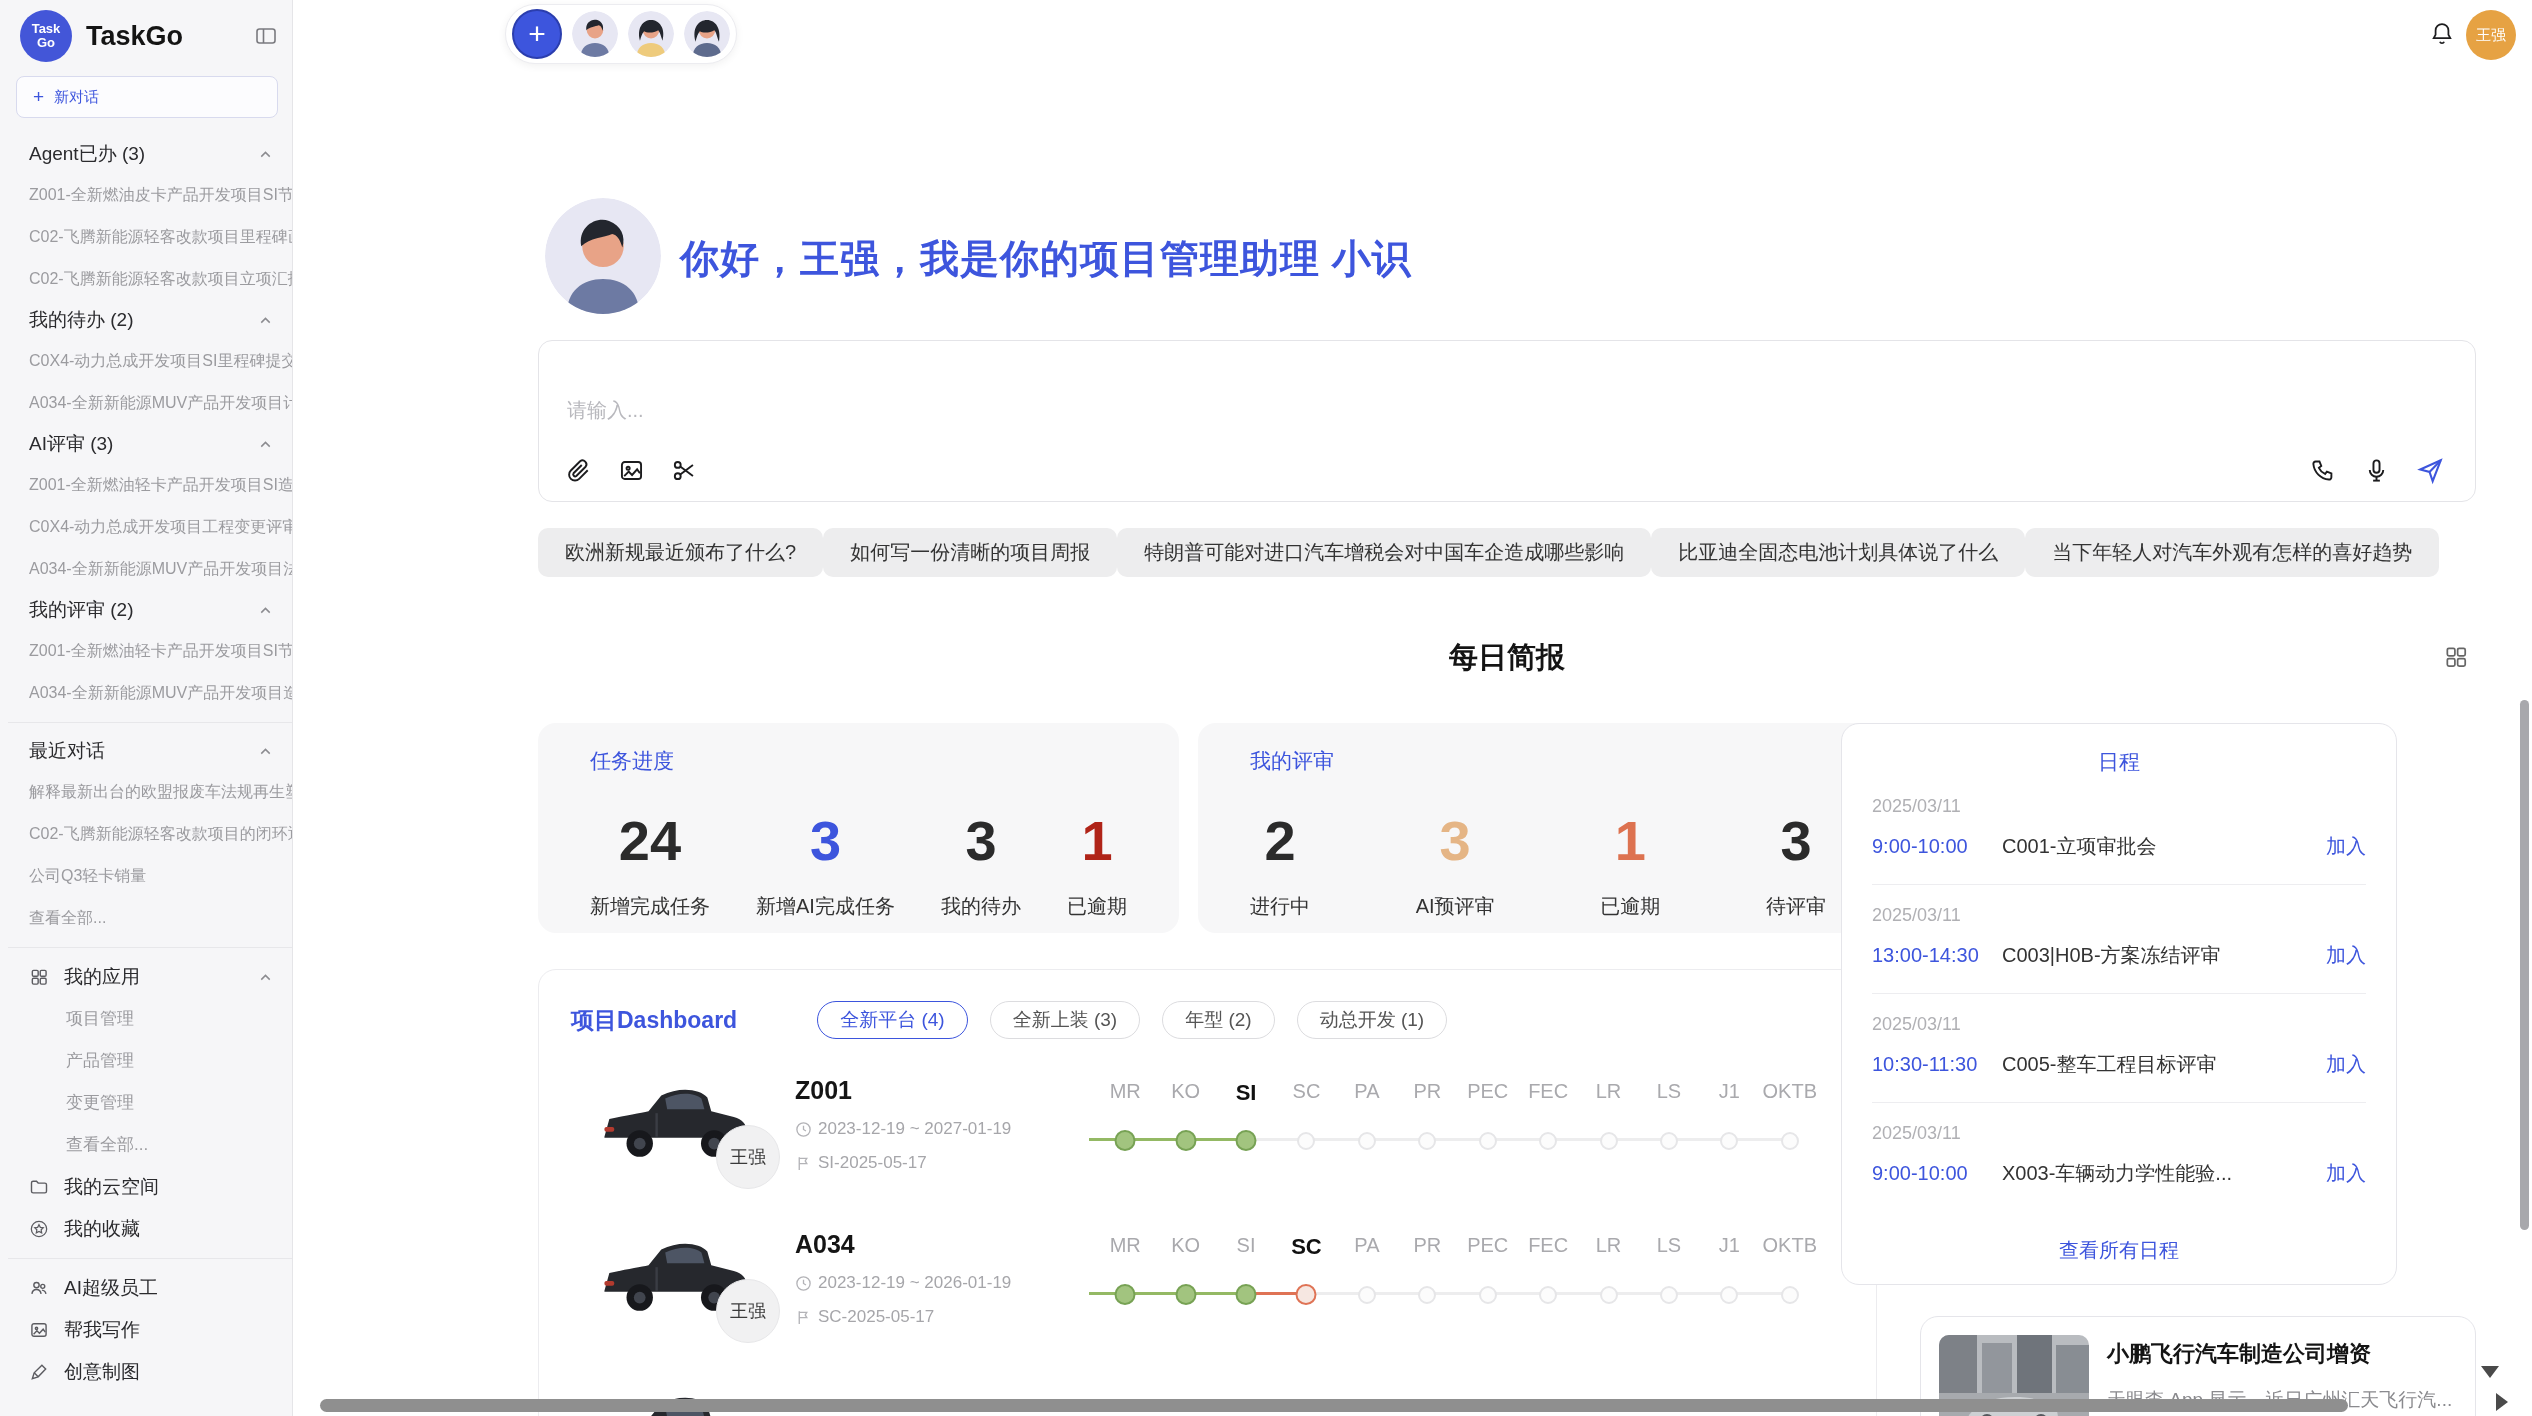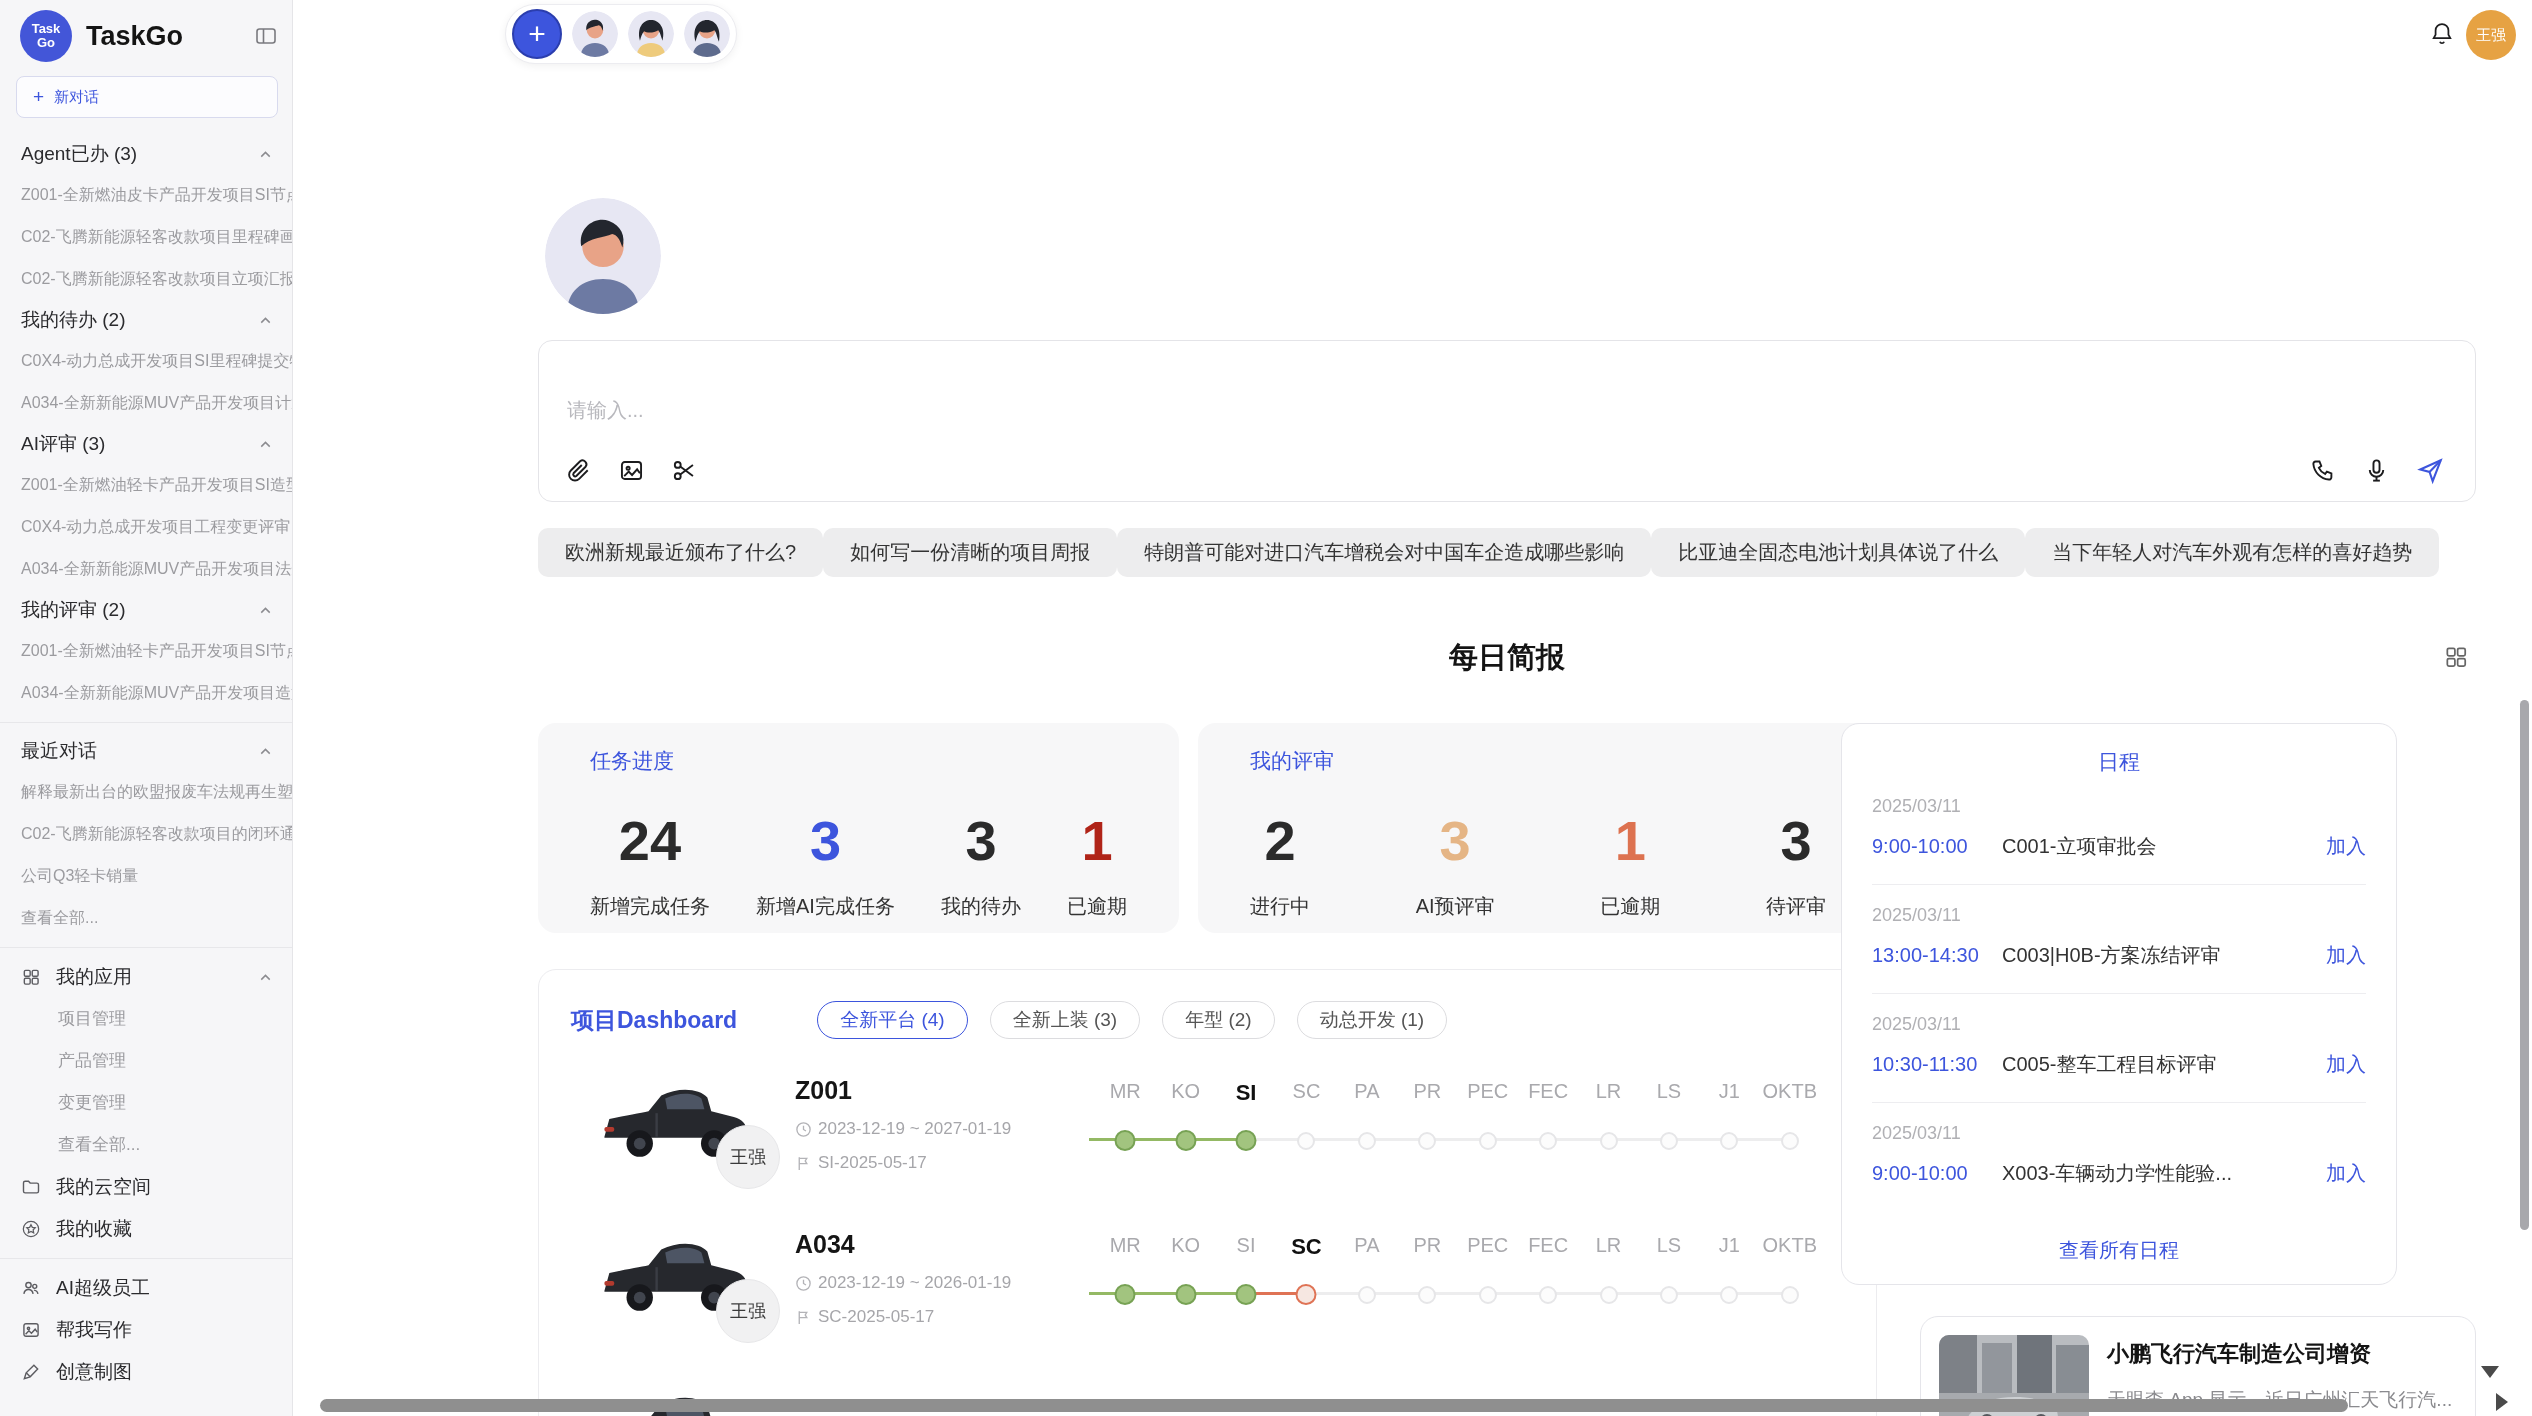--- a/index.html
+++ b/index.html
@@ -9,21 +9,21 @@
   .sidebar{position:absolute;left:0;top:0;width:293px;height:1416px;background:#f6f6f8;
            border-right:1px solid #e5e5e8;overflow:hidden;box-sizing:border-box;padding:0 0 0 0;}
   .sb-top{display:flex;align-items:center;padding:10px 14px 6px 20px;}
   .logo-circle{width:52px;height:52px;border-radius:50%;background:#4356d8;color:#fff;display:flex;
                flex-direction:column;align-items:center;justify-content:center;font-size:13px;line-height:14px;font-weight:600;}
   .app-title{font-size:27px;font-weight:700;color:#141414;margin-left:14px;flex:1;}
   .panel-ic{color:#7a7a7f;cursor:pointer}
   .new-chat{margin:8px 14px 10px 16px;height:40px;border:1px solid #d8daee;border-radius:8px;background:#fcfcfe;
             display:flex;align-items:center;padding:0 16px;color:#3d55dd;font-size:15px;cursor:pointer;}
   .new-chat .plus{font-size:19px;margin-right:10px;font-weight:400;}
-  .sb-scroll{padding:6px 0 0 0;}
+  .sb-scroll{padding:6px 0 0 8px;}
   .sb-header{display:flex;align-items:center;height:40px;padding:0 18px 0 21px;font-size:19px;font-weight:500;color:#2b2b2e;}
   .sb-header-label{flex:1;}
   .chev{color:#8b8b90;display:flex;}
   .sb-item{height:42px;line-height:42px;padding-left:21px;font-size:16px;color:#9b9b9f;white-space:nowrap;
            overflow:hidden;cursor:pointer;}
   .sb-item.sub{padding-left:58px;font-size:17px;}
   .sb-divider{border-top:1px solid #e7e7ea;margin:8px 0;}
   .sb-link{display:flex;align-items:center;height:42px;padding-left:21px;font-size:19px;color:#2b2b2e;cursor:pointer;}
   .sb-link .ic{color:#5c5c61;margin-right:15px;display:flex;}
   
@@ -322,20 +322,21 @@
   <div class="user-avatar">王强</div>
 
   <div class="greet-avatar" id="greet-av">
       <svg viewBox="0 0 48 48">
         <circle cx="24" cy="24" r="24" fill="#e7e7f3"></circle>
         <path d="M9 48c0-9.5 6.5-14.5 15-14.5S39 38.5 39 48z" fill="#6d7aa3"></path>
         <circle cx="24" cy="20" r="8.6" fill="#e8a387"></circle>
         <path d="M15 20c-1.5-8 6-12.5 11.5-10.5 5 1.8 7 6.5 5.5 11-1-3.4-2.2-5.3-4.2-5.6-3.4 1.4-9.2 1.6-12.8 5.1z" fill="#23262e"></path>
       </svg>
     </div>
+  <div class="greet-text">你好，王强，我是你的项目管理助理 小识</div>
 
   <div class="composer">
     <textarea placeholder="请输入..." style=""></textarea>
     <div class="composer-bar">
       <div class="c-icons">
         <span class="icon-btn">
           <svg width="27" height="27" viewBox="0 0 24 24" fill="none" stroke="currentColor" stroke-width="1.7">
               <path d="M20.2 11.8l-7.6 7.6a5.2 5.2 0 0 1-7.4-7.4l8.2-8.2a3.5 3.5 0 0 1 4.9 4.9l-8.2 8.2a1.8 1.8 0 0 1-2.5-2.5l7.3-7.3"></path>
             </svg>
         </span>

